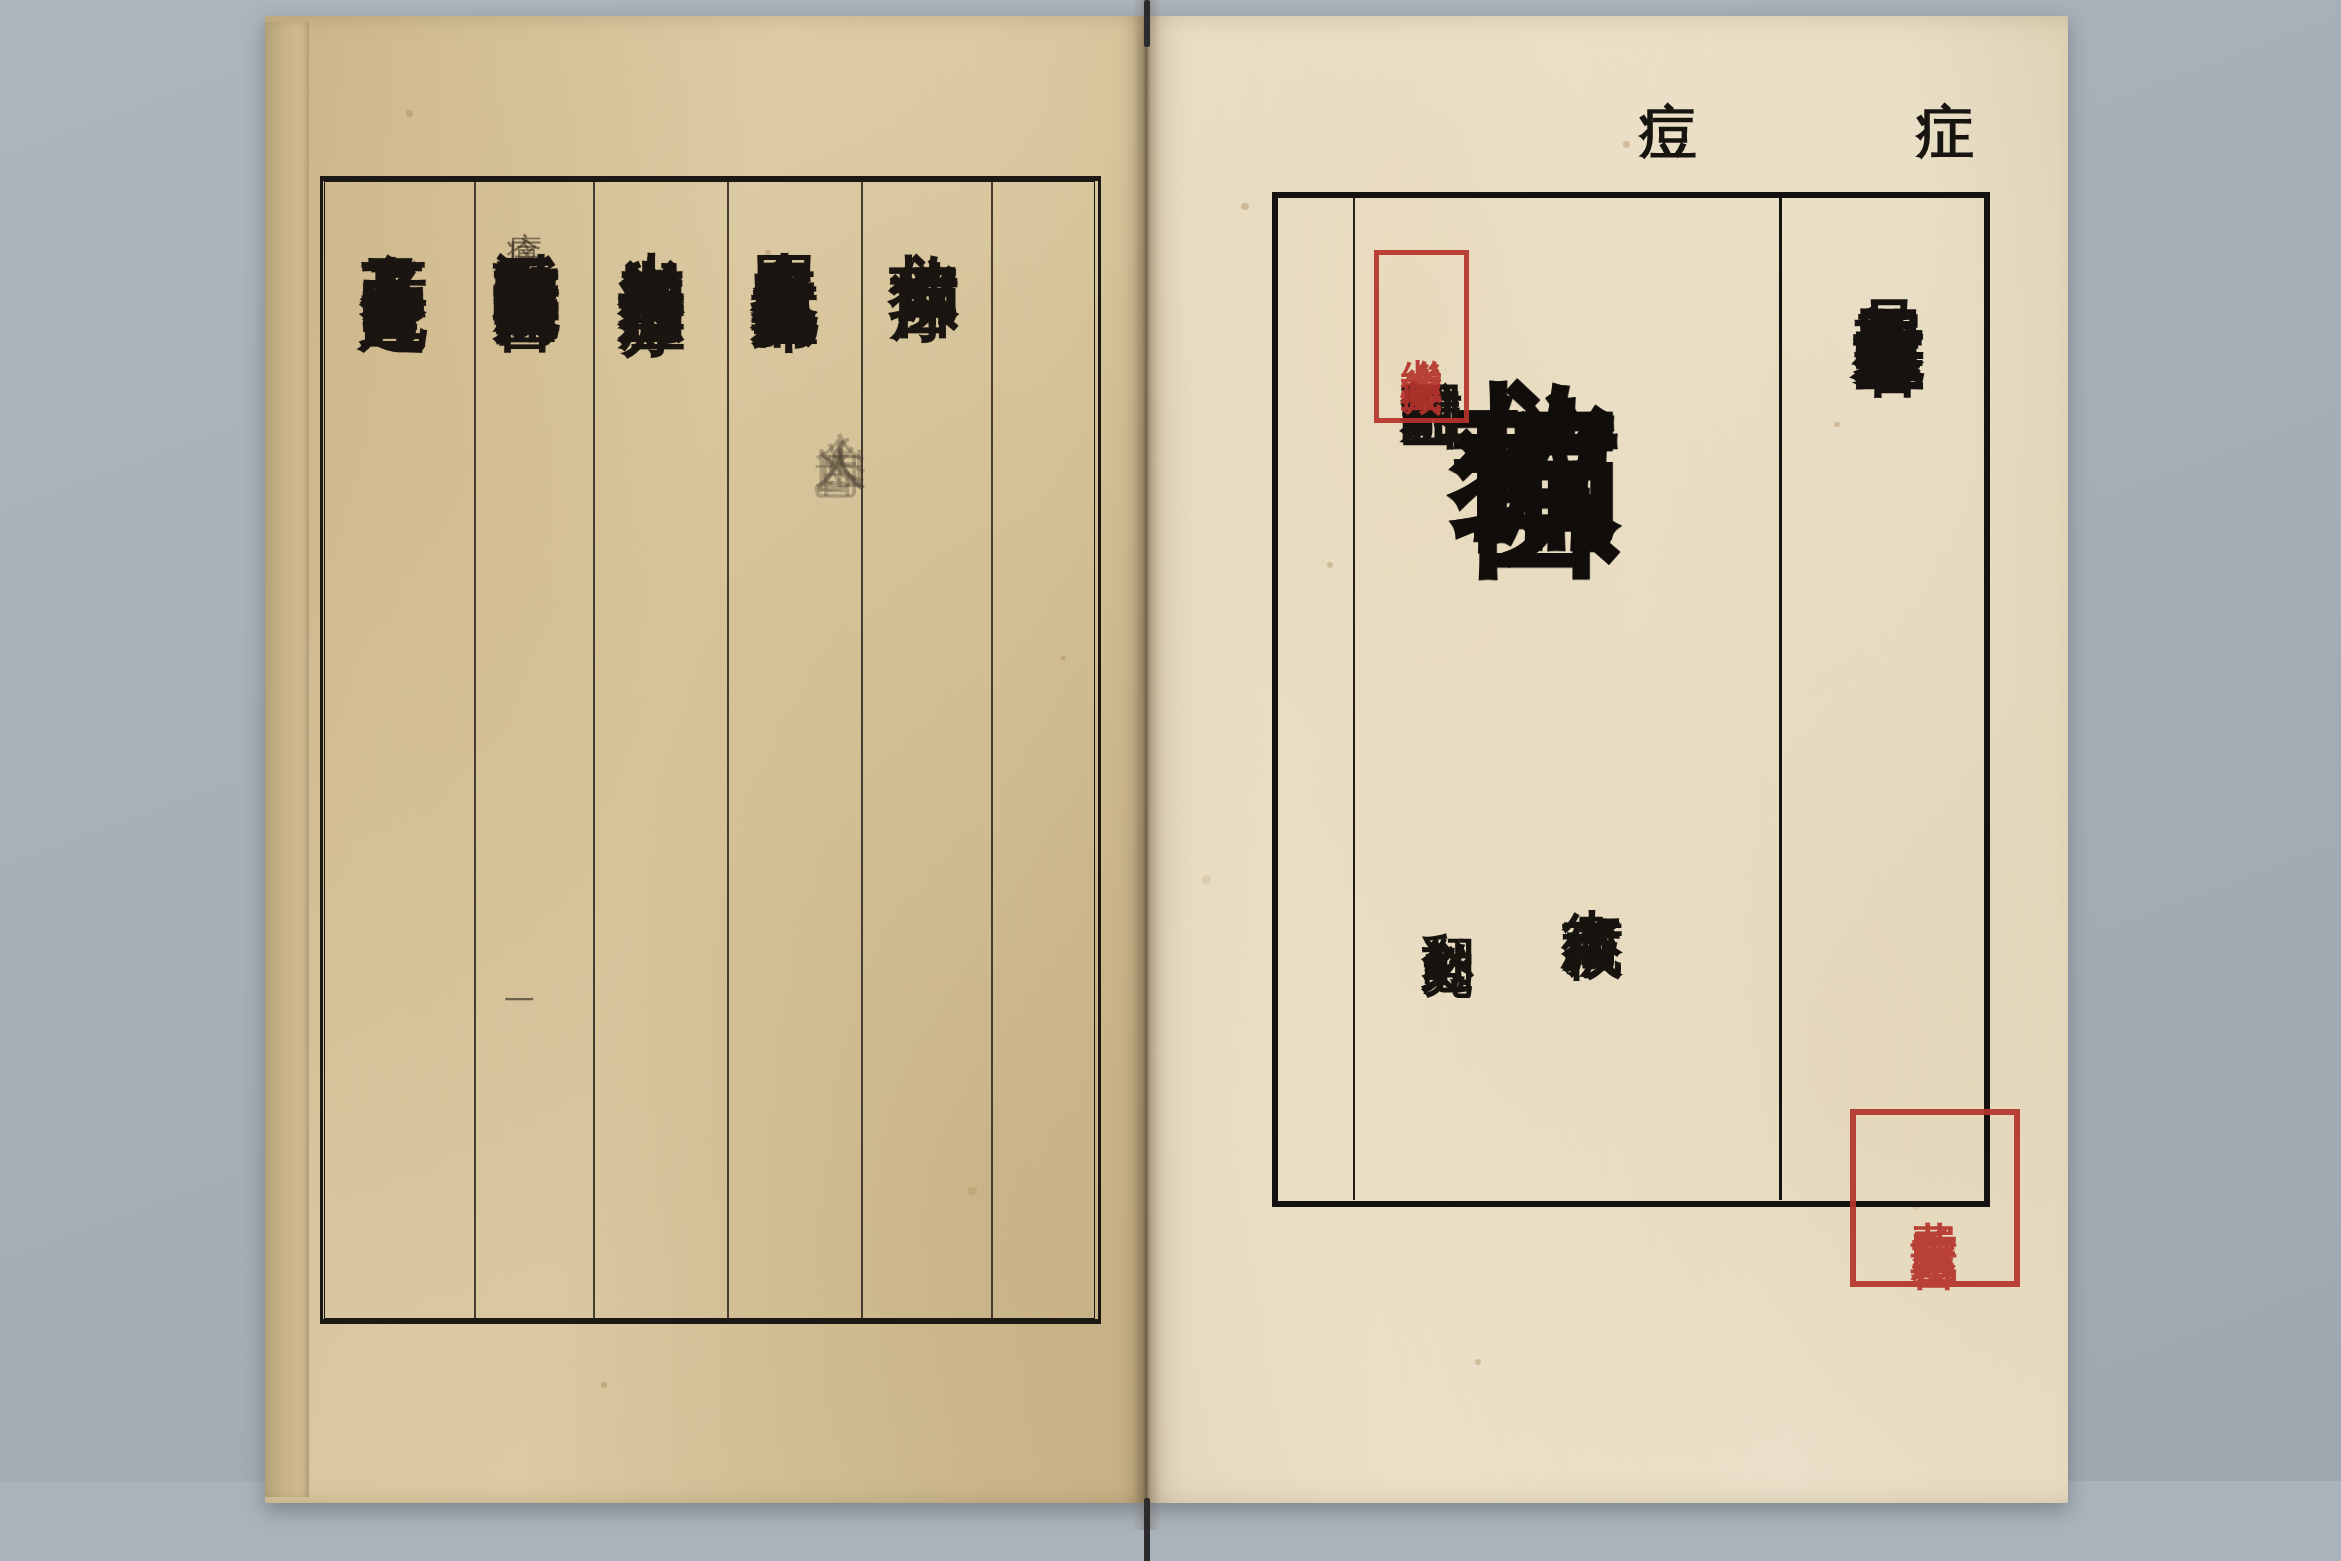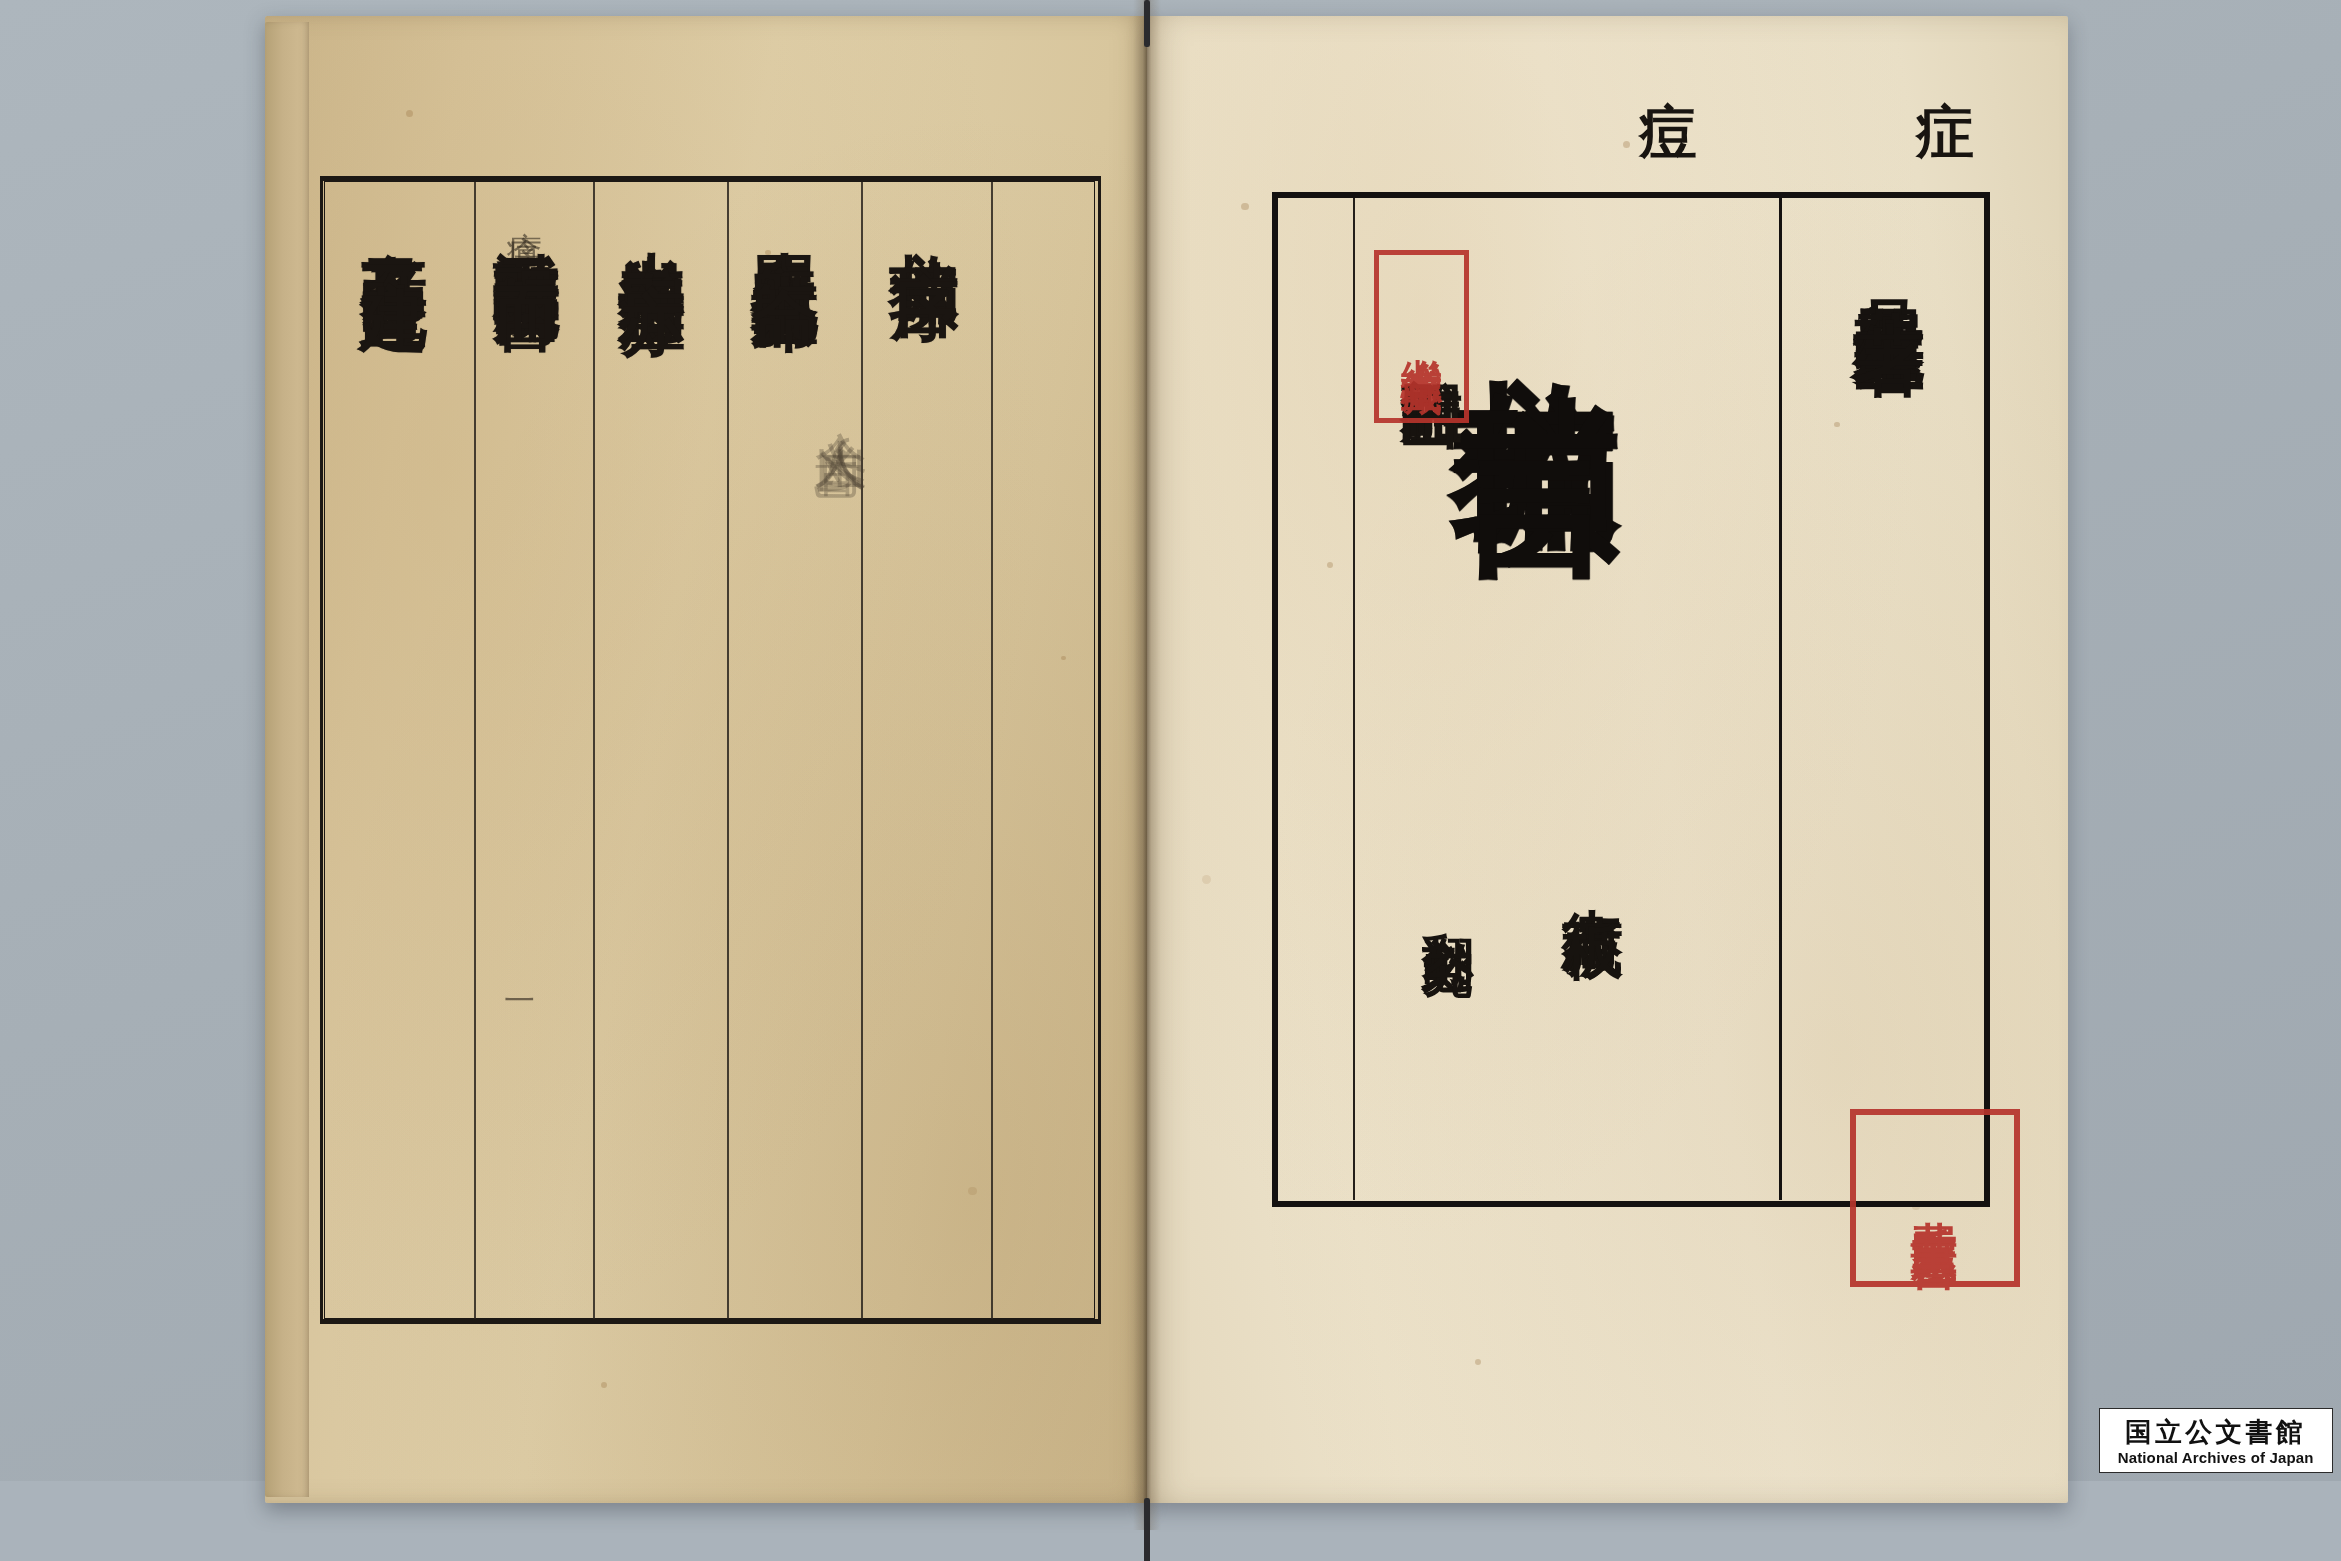--- a/index.html
+++ b/index.html
@@ -445,19 +445,15 @@
     <div id="colophon-b">翻刻必究</div>
 
     <div class="seal" id="seal-top">繼志堂藏</div>
     <div class="seal" id="seal-bottom">費氏家藏書</div>
 
     <div id="gutter"></div>
     <div class="thread" id="thread-top"></div>
     <div class="thread" id="thread-bottom"></div>
   </div>
 
-  <div id="credit">
-    <div id="credit-jp">国立公文書館</div>
-    <div id="credit-en">National Archives of Japan</div>
-  </div>
 
 </div>
 
 
 </body></html>

